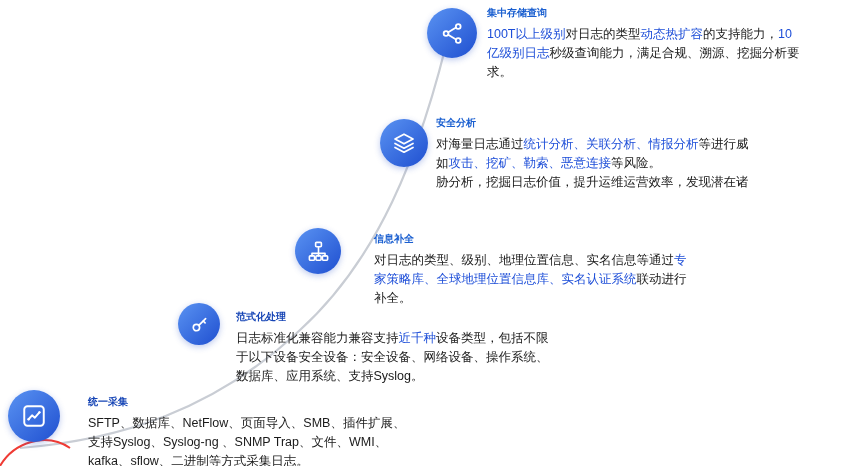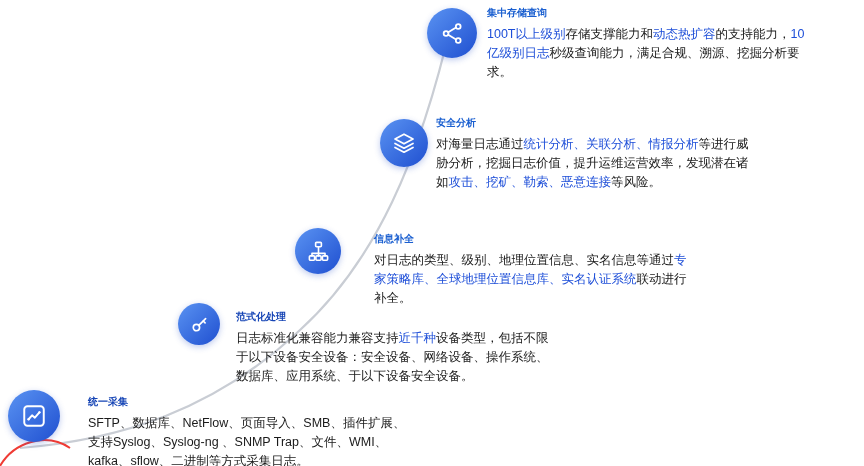--- a/index.html
+++ b/index.html
@@ -139,21 +139,21 @@
     </div>
   </div>
 
   <div class="block" style="left:236px; top:307px; width:430px;">
     <div class="title t-deep">范式化处理</div>
     <div class="body">
       <div>
         <span>日志标准化兼容能力兼容支持</span><span class="hl-red">近千种</span><span>设备类型，包括不限</span>
       </div>
       <div><span>于以下设备安全设备：安全设备、网络设备、操作系统、</span></div>
-      <div><span>数据库、应用系统、于以下设备安全设备。</span></div>
+      <div><span>数据库、应用系统、支持Syslog。</span></div>
     </div>
   </div>
 
   <div class="block" style="left:374px; top:229px; width:400px;">
     <div class="title t-blue">信息补全</div>
     <div class="body">
       <div>
         <span>对日志的类型、级别、地理位置信息、实名信息等通过</span><span class="hl-red">专</span>
       </div>
       <div>
@@ -162,32 +162,32 @@
       <div><span>补全。</span></div>
     </div>
   </div>
 
   <div class="block" style="left:436px; top:113px; width:400px;">
     <div class="title t-blue">安全分析</div>
     <div class="body">
       <div>
         <span>对海量日志通过</span><span class="hl-red">统计分析、关联分析、情报分析</span><span>等进行威</span>
       </div>
-      <div><span>胁分析，挖掘日志价值，提升运维运营效率，发现潜在诸</span></div>
       <div>
         <span>如</span><span class="hl-red">攻击、挖矿、勒索、恶意连接</span><span>等风险。</span>
       </div>
+      <div><span>胁分析，挖掘日志价值，提升运维运营效率，发现潜在诸</span></div>
     </div>
   </div>
 
   <div class="block" style="left:487px; top:3px; width:375px;">
     <div class="title t-blue">集中存储查询</div>
     <div class="body">
       <div>
-        <span class="hl-red">100T以上级别</span><span>存储支撑能力和</span><span class="hl-red">动态热扩容</span><span>的支持能力，</span><span class="hl-red">10</span>
+        <span class="hl-red">100T以上级别</span><span>对日志的类型</span><span class="hl-red">动态热扩容</span><span>的支持能力，</span><span class="hl-red">10</span>
       </div>
       <div>
         <span class="hl-red">亿级别日志</span><span>秒级查询能力，满足合规、溯源、挖掘分析要</span>
       </div>
       <div><span>求。</span></div>
     </div>
   </div>
 
 </div>
 

